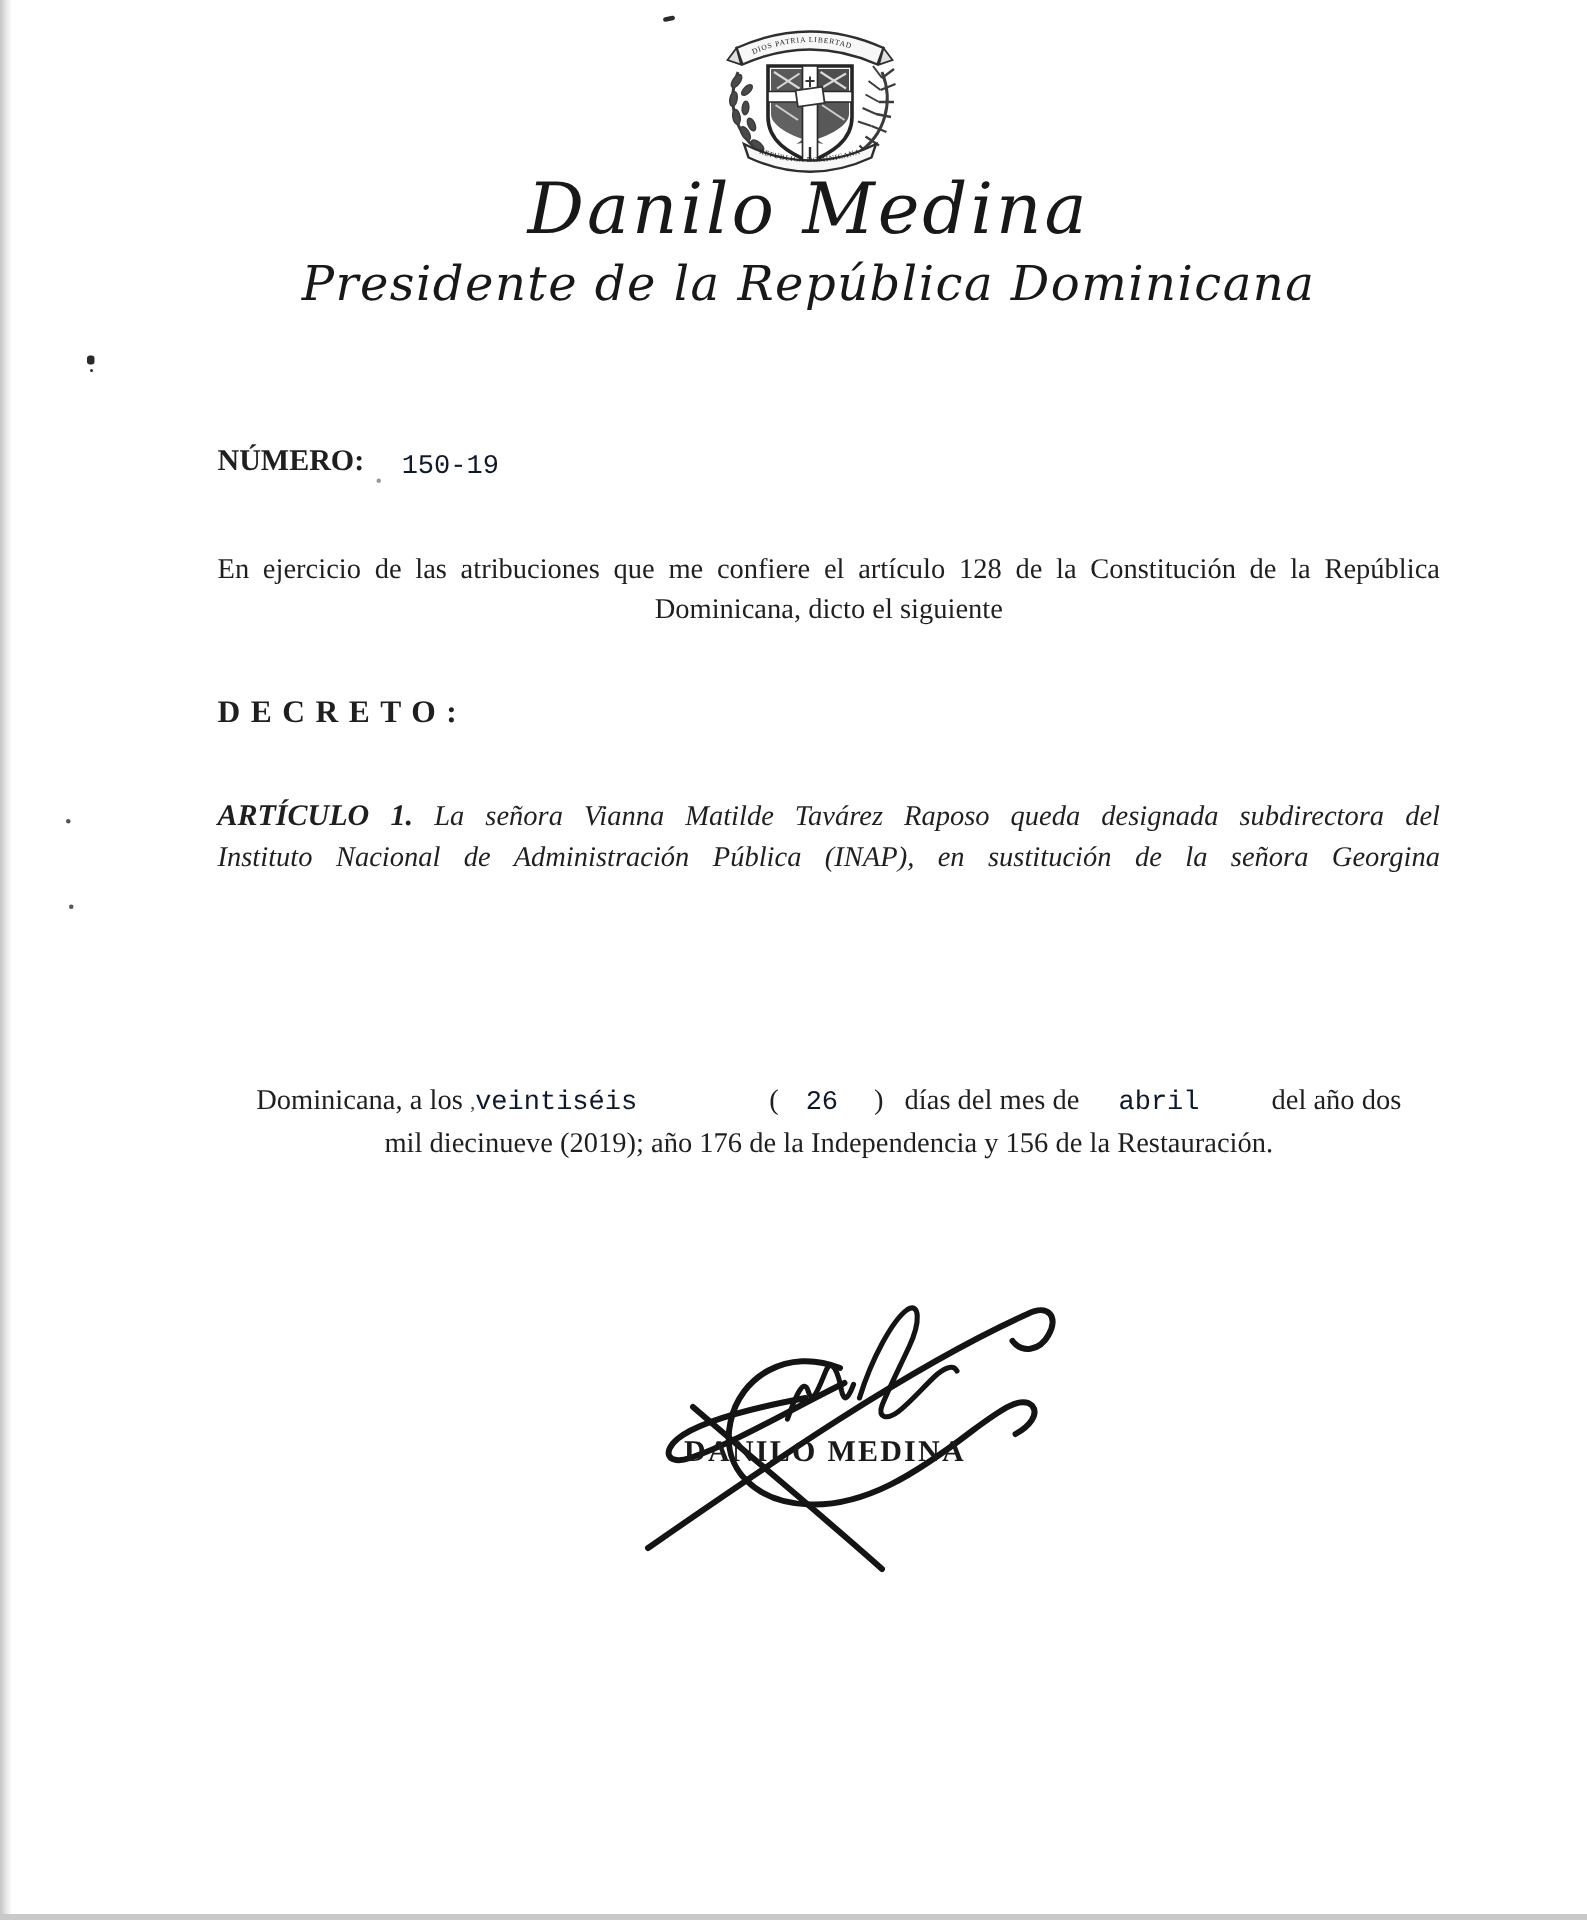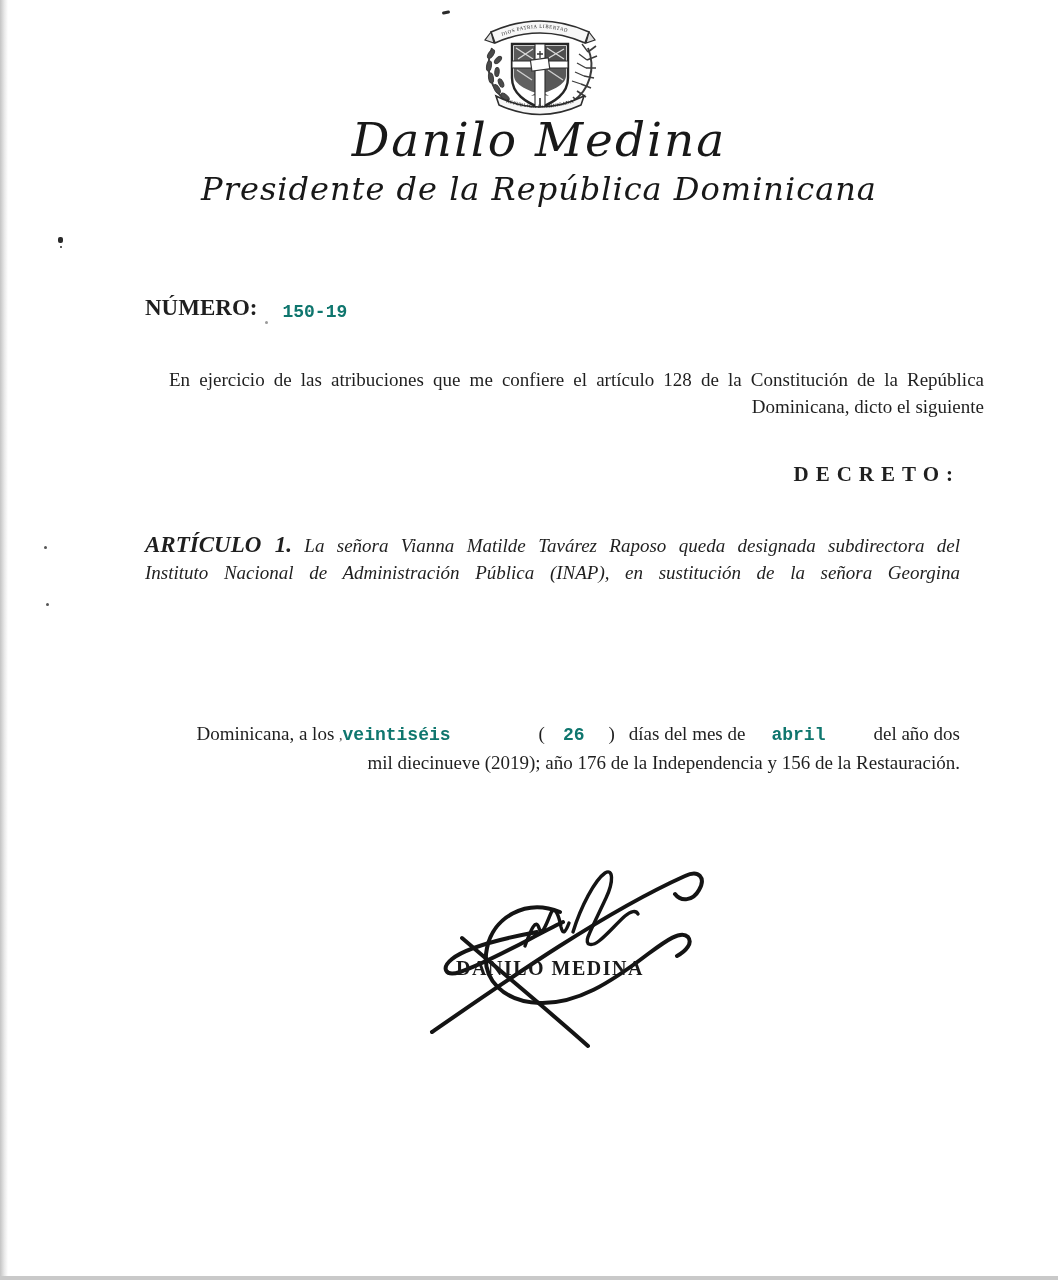--- a/index.html
+++ b/index.html
@@ -17,28 +17,28 @@
   
   .coa{position:absolute;left:478px;top:10px;}
   .script-line{position:absolute;left:20px;width:1038px;text-align:center;
     font-family:"DejaVu Serif", serif;font-style:italic;color:#181818;}
   .script-name{top:112px;font-size:47px;letter-spacing:2px;}
   .script-title{top:170px;font-size:32px;letter-spacing:1px;}
 
   
   .block{position:absolute;left:145px;width:815px;font-size:19px;line-height:27px;}
   .jline{text-align:justify;text-align-last:justify;}
-  .lline{text-align:right;}
+  .lline{text-align:center;}
   .b{font-weight:bold;}
-  .lead{font-size:23px;}
-  .mono{font-family:"Liberation Mono", monospace;font-size:18px;color:#0f766e;font-weight:bold;}
+  .lead{font-size:20px;}
+  .mono{font-family:"Liberation Mono", monospace;font-size:18px;color:#0f172a;}
   .numero-value{position:relative;top:2px;margin-left:14px;}
   .numero-dot{display:inline-block;width:3px;height:3px;background:#9a9a9a;border-radius:50%;
     position:relative;top:9px;margin-left:8px;}
-  .heading{position:absolute;left:145px;width:815px;text-align:right;font-weight:bold;
+  .heading{position:absolute;left:145px;width:815px;text-align:left;font-weight:bold;
     font-size:21px;letter-spacing:7px;}
   .sp{display:inline-block;height:1px;}
   .sp-a{width:88px}.sp-b{width:18px}.sp-c{width:24px}.sp-d{width:14px}.sp-e{width:26px}.sp-f{width:48px}
   .stray{font-size:14px;color:#444;}
 
   
   .sig-svg{position:absolute;left:405px;top:850px;}
   .sig-name{position:absolute;left:42px;top:957px;width:1016px;text-align:center;
     font-weight:bold;font-size:20px;letter-spacing:1.5px;color:#1a1a1a;}
 </style>
@@ -106,21 +106,21 @@
   </text>
 </svg>
 
 <div class="script-line script-name">Danilo Medina</div>
 <div class="script-line script-title">Presidente de la República Dominicana</div>
 
 <div class="block" style="top:294px;">
   <span class="b lead">NÚMERO:</span><span class="numero-dot"></span><span class="mono numero-value">150-19</span>
 </div>
 
-<div class="block" style="top:366px;margin-left:24px;">
+<div class="block" style="top:366px;">
   <div class="jline">En ejercicio de las atribuciones que me confiere el artículo 128 de la Constitución de la República</div>
   <div class="lline">Dominicana, dicto el siguiente</div>
 </div>
 
 <div class="heading" style="top:462px;">DECRETO:</div>
 
 <div class="block" style="top:531px;font-style:italic;">
   <div class="jline">
     <span class="b lead">ARTÍCULO 1.</span>
     <span>La señora Vianna Matilde Tavárez Raposo queda designada subdirectora del</span>

